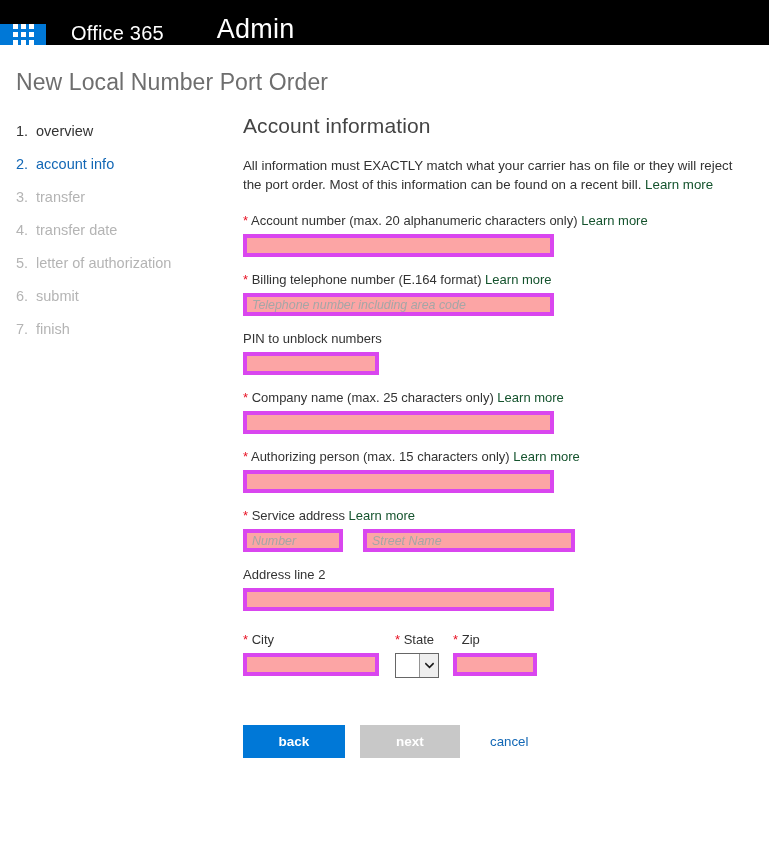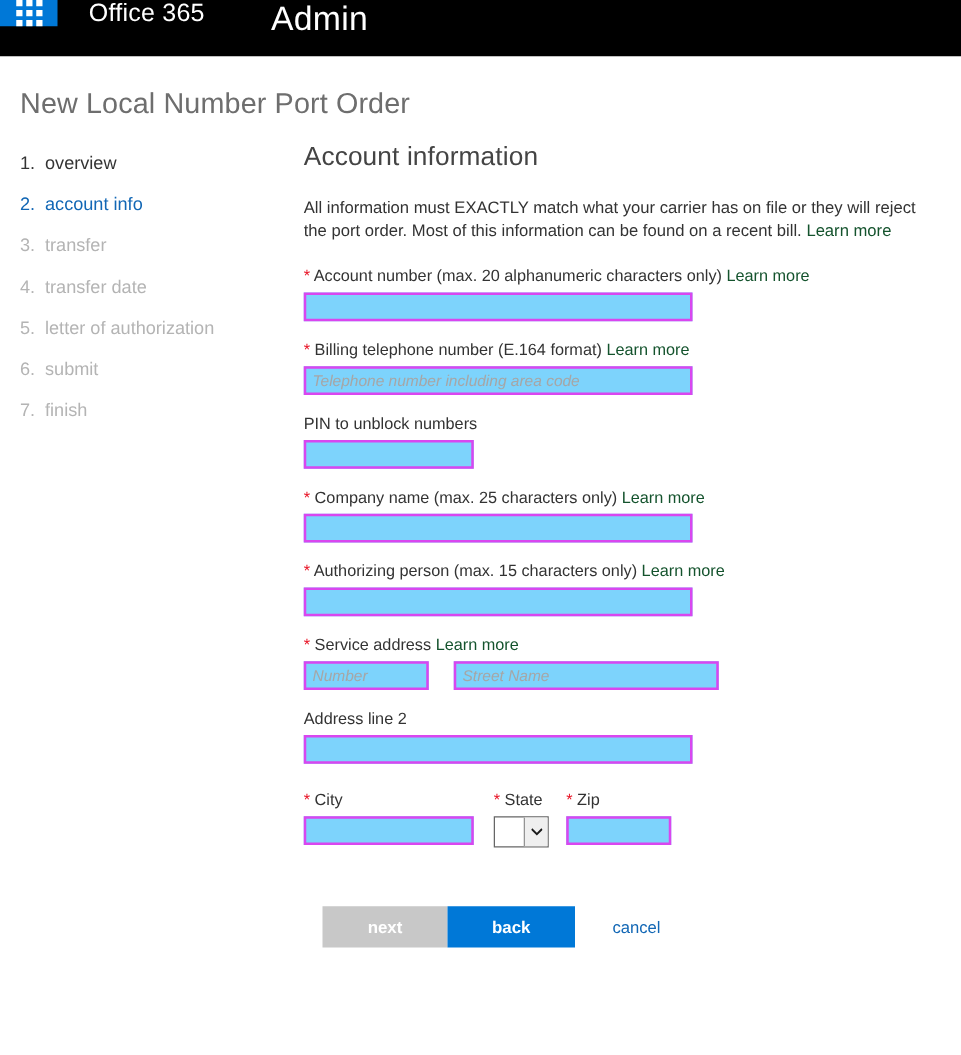--- a/index.html
+++ b/index.html
@@ -15,21 +15,21 @@
     font-family: "Liberation Sans", sans-serif;
     color: #333333;
     overflow: hidden;
   }
 
   
   .suite-bar {
     height: 45px;
     background: #000000;
     display: flex;
-    align-items: flex-start;
+    align-items: flex-end;
   }
   .waffle-btn {
     width: 46px;
     background: #0078d7;
     display: flex;
     align-items: center;
     justify-content: center;
     cursor: pointer;
     flex: 0 0 46px;
   }
@@ -145,22 +145,22 @@
   .field-label {
     font-size: 13px;
     color: #333333;
     margin-bottom: 5px;
     line-height: 17px;
   }
   .req-red { color: #e81123; }
 
   input[type="text"] {
     height: 23px;
-    border: 2px solid #d946ef;
-    background: #7dd3fc;
+    border: 4px solid #d946ef;
+    background: #fca5a5;
     font-family: "Liberation Sans", sans-serif;
     font-size: 12.6px;
     color: #333333;
     padding: 0 5px;
     outline: none;
   }
   input[type="text"]::placeholder {
     color: #a6a6a6;
     font-style: italic;
     font-size: 12.4px;
@@ -411,19 +411,19 @@
             <span class="req-red">*</span>
             <span>Zip</span>
           </div>
           <input type="text" class="w-zip" placeholder="" style="">
         </div>
 
       </div>
     </div>
 
     <div class="actions">
+      <button class="btn btn-primary">back</button>
       <button class="btn btn-disabled">next</button>
-      <button class="btn btn-primary">back</button>
       <button class="btn-link">cancel</button>
     </div>
 
   </main>
 </div>
 
 </body></html>

